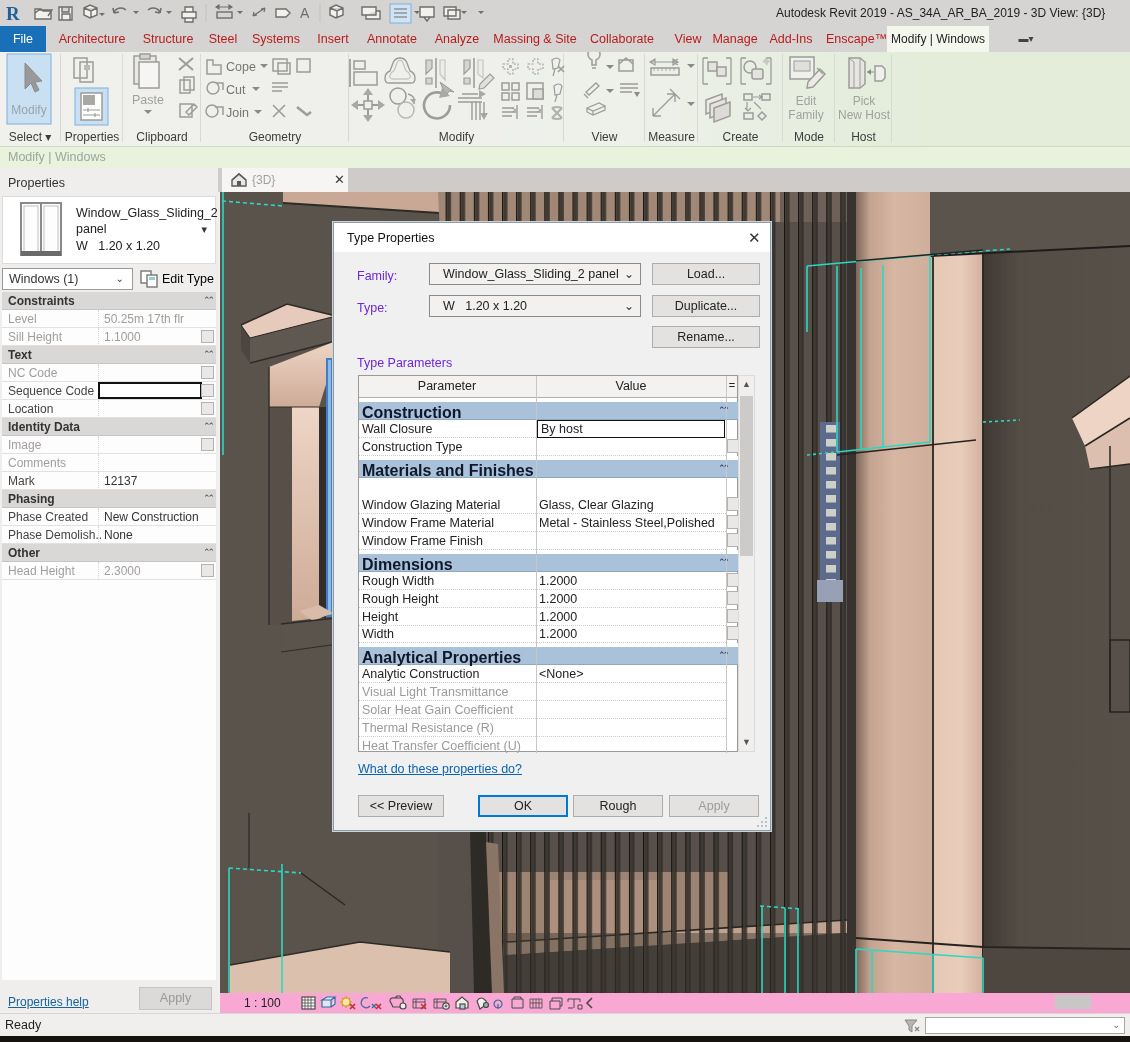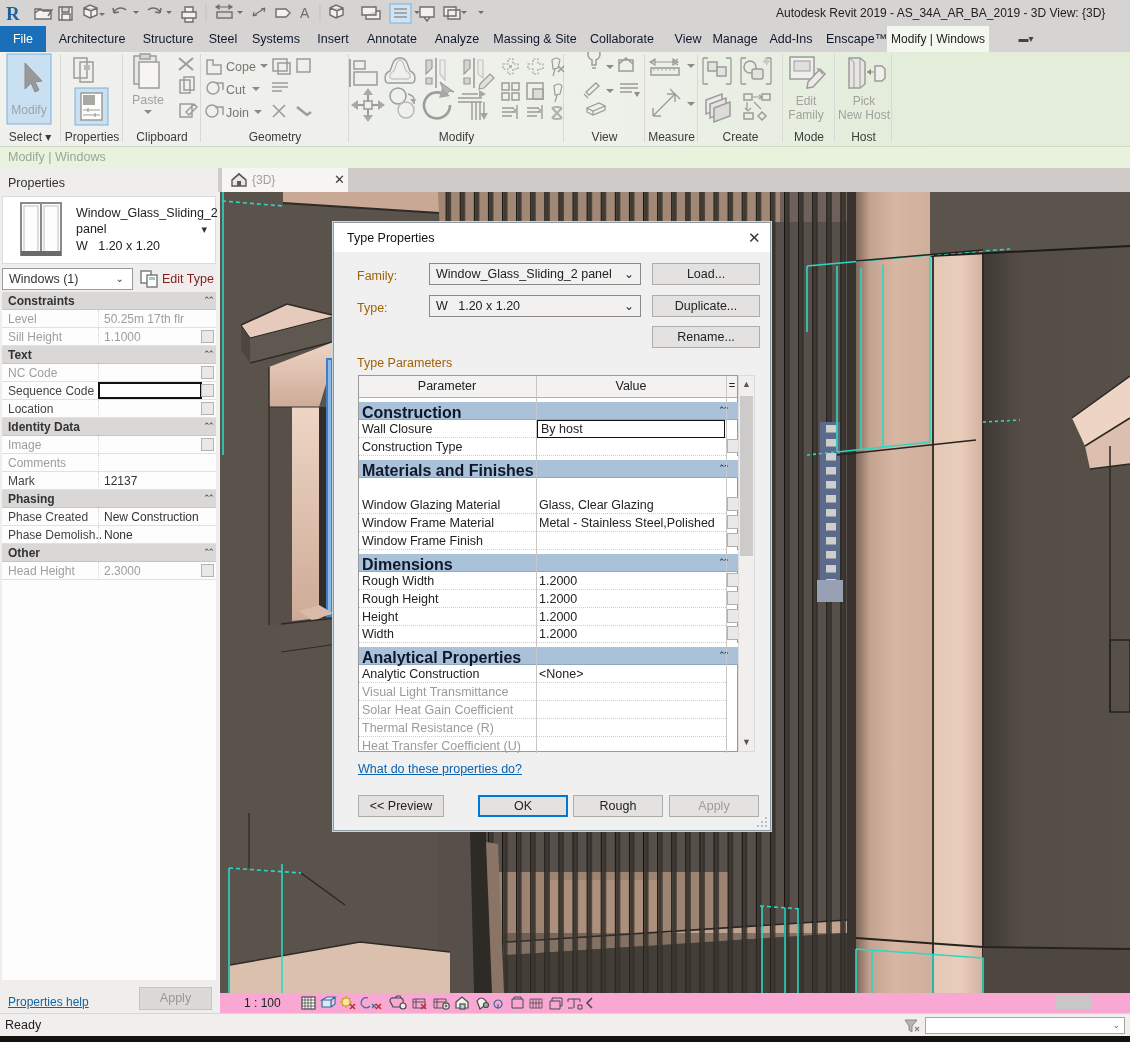--- a/index.html
+++ b/index.html
@@ -4,36 +4,36 @@
 <style>
 *{margin:0;padding:0;box-sizing:border-box}
 html,body{width:1130px;height:1042px;overflow:hidden}
 body{font-family:"Liberation Sans",sans-serif;position:relative;background:#f0f0f0;font-size:12px;color:#222}
 .abs{position:absolute}
 
 #titlebar{left:0;top:0;width:1130px;height:26px;background:#d5d4d2}
 #titletext{left:776px;top:6px;width:320px;text-align:center;font-size:12px;color:#222;white-space:nowrap}
 
 #tabrow{left:0;top:26px;width:1130px;height:26px;background:#d5d4d2}
-.tab{position:absolute;top:0;height:26px;line-height:26px;font-size:12.5px;color:#0f172a;text-align:center}
+.tab{position:absolute;top:0;height:26px;line-height:26px;font-size:12.5px;color:#b91c1c;text-align:center}
 #tab-file{background:#1a70b8;color:#fff}
 #tab-active{background:#f3f7ee;color:#222}
 
 #ribbon{left:0;top:52px;width:1130px;height:94px;background:linear-gradient(90deg,#f0f0ed 0%,#eef0ea 55%,#e6eedf 72%,#e3edda 82%,#e3edda 100%)}
 .sep{position:absolute;top:2px;width:1px;height:88px;background:#d9d8d2}
 .plabel{position:absolute;top:76px;height:18px;line-height:18px;font-size:12px;color:#3c3c3c;text-align:center;white-space:nowrap}
 
 #optionbar{left:0;top:146px;width:1130px;height:22px;background:#e9f2dd;border-top:1px solid #cfd8c4}
 #optionbar span{position:absolute;left:8px;top:3px;color:#9aa79b;font-size:12.5px}
 
 #palette{left:0;top:168px;width:218px;height:845px;background:#efeeec}
 #palette .hdr{position:absolute;left:8px;top:8px;font-size:12.5px;color:#333}
 #previewbox{position:absolute;left:2px;top:28px;width:214px;height:68px;background:#fff;border:1px solid #dddcda}
 #typecombo{position:absolute;left:2px;top:100px;width:131px;height:22px;background:#fff;border:1px solid #9c9a98;line-height:20px;padding-left:6px;font-size:12.5px;color:#333}
-#edittype{position:absolute;left:138px;top:100px;width:80px;height:22px;line-height:22px;font-size:12.5px;color:#7f1d1d}
+#edittype{position:absolute;left:138px;top:100px;width:80px;height:22px;line-height:22px;font-size:12.5px;color:#000000}
 .prow{position:absolute;left:2px;width:214px;height:18px;border-bottom:1px solid #e3e1df;background:#fdfdfd}
 .prow .l{position:absolute;left:6px;top:2px;width:92px;font-size:12px;color:#444;white-space:nowrap;overflow:hidden}
 .prow .v{position:absolute;left:96px;top:0;width:101px;height:18px;padding:2px 0 0 5px;border-left:1px dotted #d8d6d4;font-size:12px;color:#333;white-space:nowrap;overflow:hidden}
 .prow .vb{position:absolute;right:2px;top:2px;width:13px;height:13px;background:#e9e8e6;border:1px solid #b5b3b1}
 .prow.dis .l,.prow.dis .v{color:#a09e9c}
 .psec{position:absolute;left:2px;width:214px;height:18px;background:#dad8d6;border-bottom:1px solid #c8c6c4}
 .psec .t{position:absolute;left:6px;top:2px;font-size:12px;font-weight:bold;color:#333}
 .psec .c{position:absolute;right:4px;top:3px;font-size:9px;color:#444;letter-spacing:-3px}
 #prophelp{position:absolute;left:8px;top:827px;font-size:12px;color:#1464a0;text-decoration:underline}
 #applybtn{position:absolute;left:139px;top:819px;width:73px;height:23px;background:#dcdad8;border:1px solid #c6c4c2;color:#9a9896;text-align:center;line-height:21px;font-size:12.5px}
@@ -49,22 +49,22 @@
 
 #statusbar{left:0;top:1013px;width:1130px;height:25px;background:#f0efed;border-top:1px solid #d8d6d4}
 #statusbar .r{position:absolute;left:5px;top:4px;font-size:12.5px;color:#222}
 #statusinput{position:absolute;left:925px;top:3px;width:200px;height:17px;background:#fff;border:1px solid #a8a6a4}
 #bottomstrip{left:0;top:1036px;width:1130px;height:6px;background:#16130f}
 
 #dialog{left:333px;top:222px;width:438px;height:609px;background:#f0f0f0;border:1px solid #8f9ba3;box-shadow:0 0 0 1px #c7d5dd}
 #dlgtitle{position:absolute;left:0;top:0;width:436px;height:29px;background:#fff}
 #dlgtitle .t{position:absolute;left:13px;top:8px;font-size:12.5px;color:#111}
 #dlgtitle .x{position:absolute;left:414px;top:6px;font-size:15px;color:#333}
-.dlab{position:absolute;font-size:12.5px;color:#a16207}
-.combo{position:absolute;height:22px;background:#f2f1f0;border:1px solid #8a8a8a;font-size:12.5px;color:#222;line-height:20px;padding-left:6px}
+.dlab{position:absolute;font-size:12.5px;color:#6d28d9}
+.combo{position:absolute;height:22px;background:#f2f1f0;border:1px solid #8a8a8a;font-size:12.5px;color:#222;line-height:20px;padding-left:13px}
 .combo .ar{position:absolute;right:6px;top:0;color:#333;font-size:12px;line-height:20px}
 .btn{position:absolute;width:108px;height:22px;background:#e3e2e1;border:1px solid #aeadac;text-align:center;line-height:20px;font-size:12.5px;color:#222}
 
 #ptable{position:absolute;left:24px;top:152px;width:380px;height:377px;background:#fff;border:1px solid #9a9a9a}
 .thead{position:absolute;left:0;top:0;width:378px;height:22px;background:#f3f2f1;border-bottom:1px solid #b0b0b0}
 .thead .p{position:absolute;left:0;top:3px;width:176px;text-align:center;font-size:12.5px;color:#222}
 .thead .v{position:absolute;left:177px;top:3px;width:190px;text-align:center;font-size:12.5px;color:#222}
 .thead .e{position:absolute;left:367px;top:3px;width:12px;text-align:center;font-size:11px;color:#222}
 .trow{position:absolute;left:0;width:367px;height:18px;border-bottom:1px dotted #cfcdcb}
 .trow .l{position:absolute;left:3px;top:2px;font-size:12.5px;color:#222;white-space:nowrap}

